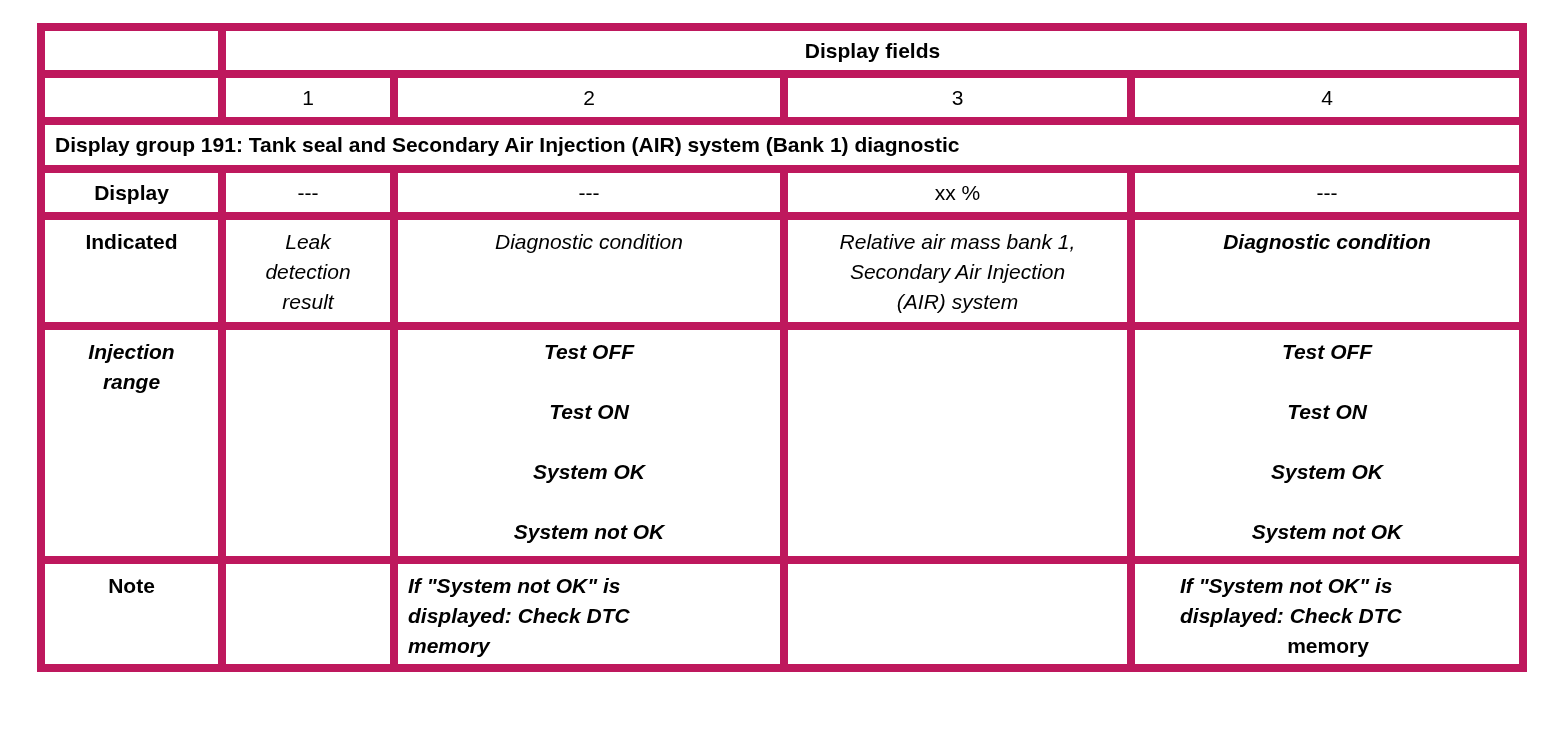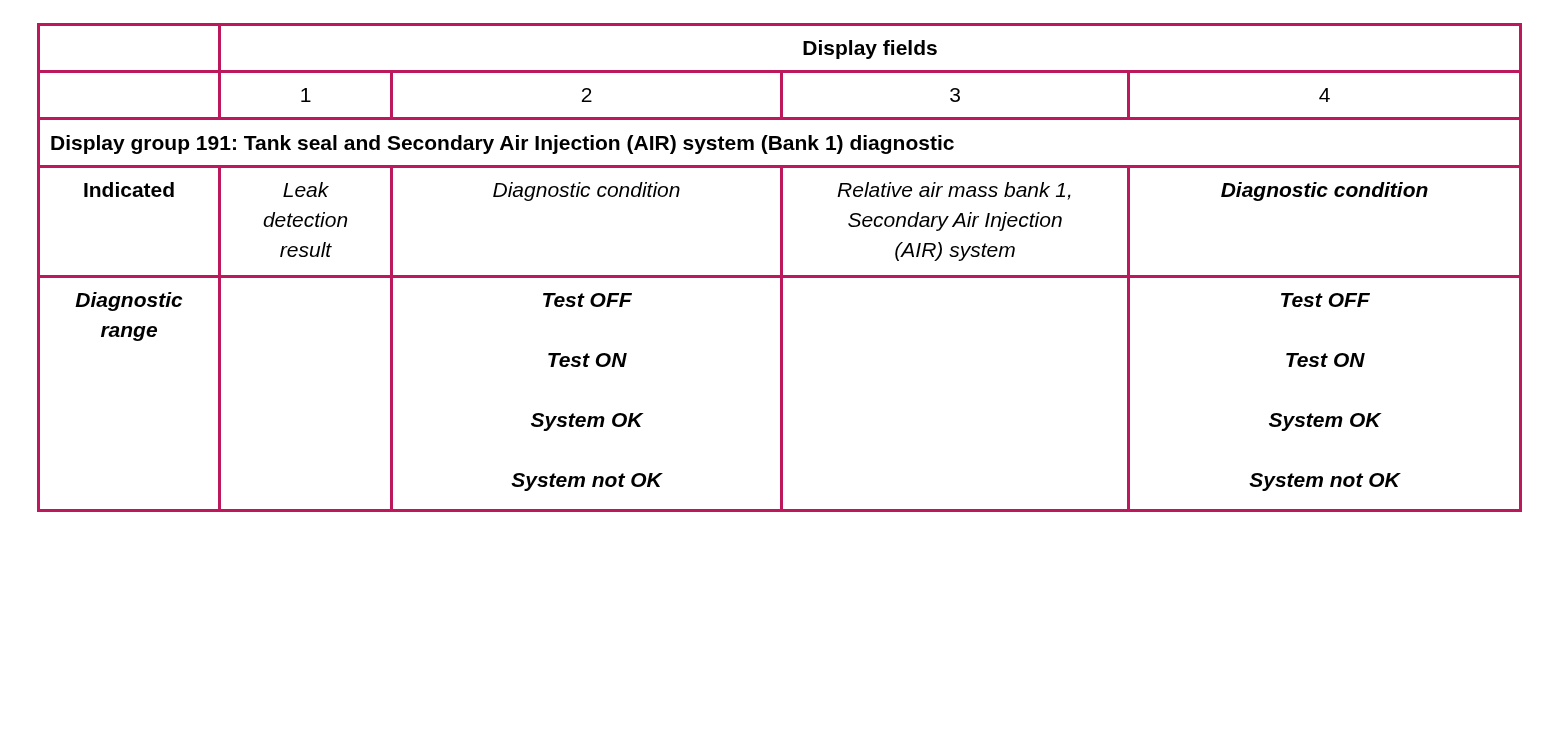--- a/index.html
+++ b/index.html
@@ -20,21 +20,21 @@
     border-collapse: collapse;
     table-layout: fixed;
     width: 1482px;
     font-family: "Liberation Sans", sans-serif;
     font-size: 21px;
     line-height: 30px;
     color: #000000;
     background: #ffffff;
   }
   table.diag td {
-    border: 3px solid #be185d;
+    border: 8px solid #be185d;
     padding: 0;
     overflow: hidden;
   }
   
   tr.r-head   { height: 47px; }
   tr.r-num    { height: 47px; }
   tr.r-group  { height: 48px; }
   tr.r-disp   { height: 47px; }
   tr.r-ind    { height: 110px; }
   tr.r-func   { height: 234px; }
@@ -75,50 +75,70 @@
       <td class="center mid">1</td>
       <td class="center mid">2</td>
       <td class="center mid">3</td>
       <td class="center mid">4</td>
     </tr>
 
     <tr class="r-group">
       <td colspan="5" class="left mid bold padside">Display group 191: Tank seal and Secondary Air Injection (AIR) system (Bank 1) diagnostic</td>
     </tr>
 
+    <tr class="r-disp">
+      <td class="center mid bold">Display</td>
+      <td class="center mid">---</td>
+      <td class="center mid">---</td>
+      <td class="center mid">xx %</td>
+      <td class="center mid">---</td>
+    </tr>
 
     <tr class="r-ind">
       <td class="center top bold padtop">Indicated</td>
       <td class="center top pre padtop">Leak
 detection
 result</td>
       <td class="center top pre padtop">Diagnostic condition</td>
       <td class="center top pre padtop">Relative air mass bank 1,
 Secondary Air Injection
 (AIR) system</td>
       <td class="center top pre padtop bold">Diagnostic condition</td>
     </tr>
 
     <tr class="r-func">
-      <td class="center top bold pre padtop">Diagnostic
+      <td class="center top bold pre padtop">Injection
 range</td>
       <td class="center top pre padtop"></td>
       <td class="center top pre padtop bold">Test OFF
 
 Test ON
 
 System OK
 
 System not OK</td>
       <td class="center top pre padtop"></td>
       <td class="center top pre padtop bold">Test OFF
 
 Test ON
 
 System OK
 
 System not OK</td>
     </tr>
 
 
+    <tr class="r-note">
+      <td class="center top bold padtop">Note</td>
+      <td class="center top padtop"></td>
+      <td class="left top pre padtop padside bold">If "System not OK" is
+displayed: Check DTC
+memory</td>
+      <td class="center top padtop"></td>
+      <td class="left top padtop padside bold">
+        <div class="pre left">If "System not OK" is
+displayed: Check DTC</div>
+        <div class="note-last">memory</div>
+      </td>
+    </tr>
   </tbody>
     </table>
 </div>
 
 </body></html>

